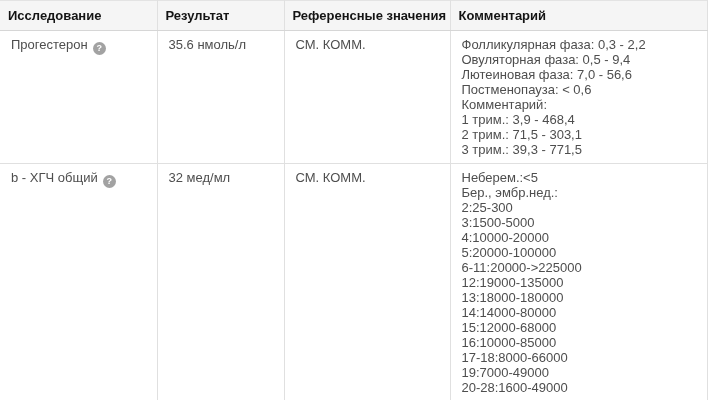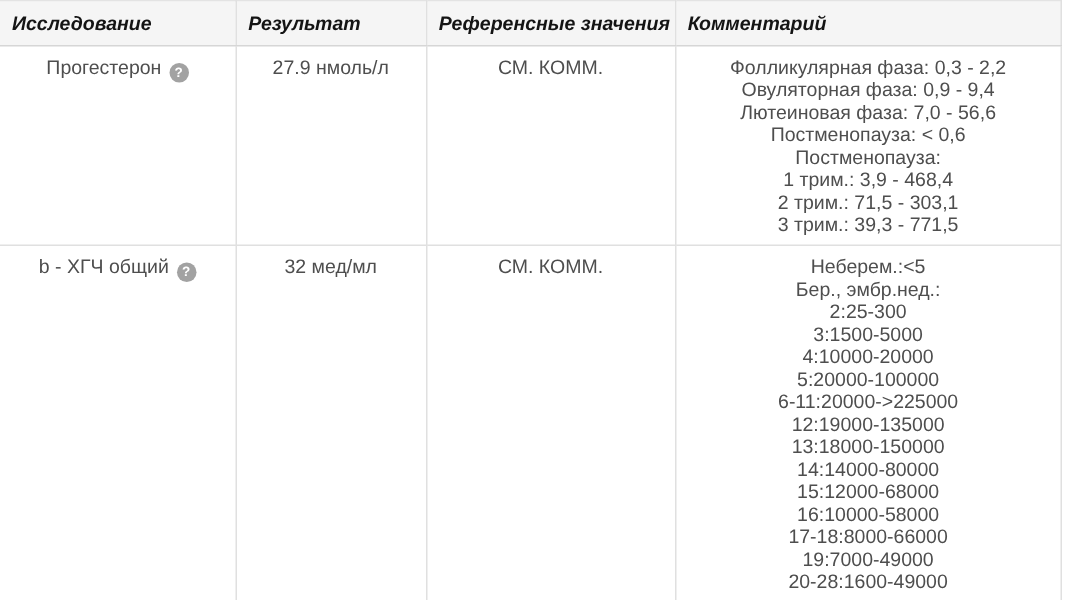--- a/index.html
+++ b/index.html
@@ -25,29 +25,28 @@
   col.c-result{width:127px}
   col.c-reference{width:166px}
   th{
     box-sizing:border-box;height:30px;
     background:var(--header-bg);
     color:var(--header-text);
     font-weight:bold;font-size:13px;text-align:left;
     padding:0 8px;vertical-align:middle;
     border-top:1px solid var(--header-border-top);
     border-bottom:1px solid var(--header-border-bottom);
-    white-space:nowrap;overflow:hidden;font-style:italic;
+    white-space:nowrap;overflow:hidden;
   }
   th,td{border-right:1px solid var(--border);}
   td{
     box-sizing:border-box;
     vertical-align:top;padding:6px 11px;
     border-bottom:1px solid var(--border);
     overflow:hidden;
-    text-align:center;
   }
   tr.row-0 td{height:132px;}
   tr.row-1 td{height:237px;margin-left:40px;}
   .cell-text{line-height:16px;white-space:nowrap;}
   .comment-line{line-height:15px;white-space:nowrap;}
   .study-name{line-height:16px;}
   .help-icon{
     display:inline-flex;align-items:center;justify-content:center;
     width:13px;height:13px;border-radius:50%;
     background:var(--help-icon-bg);
@@ -73,28 +72,28 @@
       <th>Результат</th>
       <th>Референсные значения</th>
       <th>Комментарий</th>
     </tr>
   </thead>
   <tbody>
   <tr class="row-0">
     <td>
       <span class="study-name">Прогестерон</span><span class="help-icon">?</span>
     </td>
-    <td class="cell-text">27.9 нмоль/л</td>
+    <td class="cell-text">35.6 нмоль/л</td>
     <td class="cell-text">СМ. КОММ.</td>
     <td>
           <div class="comment-line">Фолликулярная фаза: 0,3 - 2,2</div>
-          <div class="comment-line">Овуляторная фаза: 0,9 - 9,4</div>
+          <div class="comment-line">Овуляторная фаза: 0,5 - 9,4</div>
           <div class="comment-line">Лютеиновая фаза: 7,0 - 56,6</div>
           <div class="comment-line">Постменопауза: &lt; 0,6</div>
-          <div class="comment-line">Постменопауза:</div>
+          <div class="comment-line">Комментарий:</div>
           <div class="comment-line">1 трим.: 3,9 - 468,4</div>
           <div class="comment-line">2 трим.: 71,5 - 303,1</div>
           <div class="comment-line">3 трим.: 39,3 - 771,5</div>
         </td>
   </tr>
 
   <tr class="row-1">
     <td>
       <span class="study-name">b - ХГЧ общий</span><span class="help-icon">?</span>
     </td>
@@ -102,23 +101,23 @@
     <td class="cell-text">СМ. КОММ.</td>
     <td>
           <div class="comment-line">Неберем.:&lt;5</div>
           <div class="comment-line">Бер., эмбр.нед.:</div>
           <div class="comment-line">2:25-300</div>
           <div class="comment-line">3:1500-5000</div>
           <div class="comment-line">4:10000-20000</div>
           <div class="comment-line">5:20000-100000</div>
           <div class="comment-line">6-11:20000-&gt;225000</div>
           <div class="comment-line">12:19000-135000</div>
-          <div class="comment-line">13:18000-150000</div>
+          <div class="comment-line">13:18000-180000</div>
           <div class="comment-line">14:14000-80000</div>
           <div class="comment-line">15:12000-68000</div>
-          <div class="comment-line">16:10000-58000</div>
+          <div class="comment-line">16:10000-85000</div>
           <div class="comment-line">17-18:8000-66000</div>
           <div class="comment-line">19:7000-49000</div>
           <div class="comment-line">20-28:1600-49000</div>
         </td>
   </tr>
 </tbody>
 </table>
 
 </body></html>

